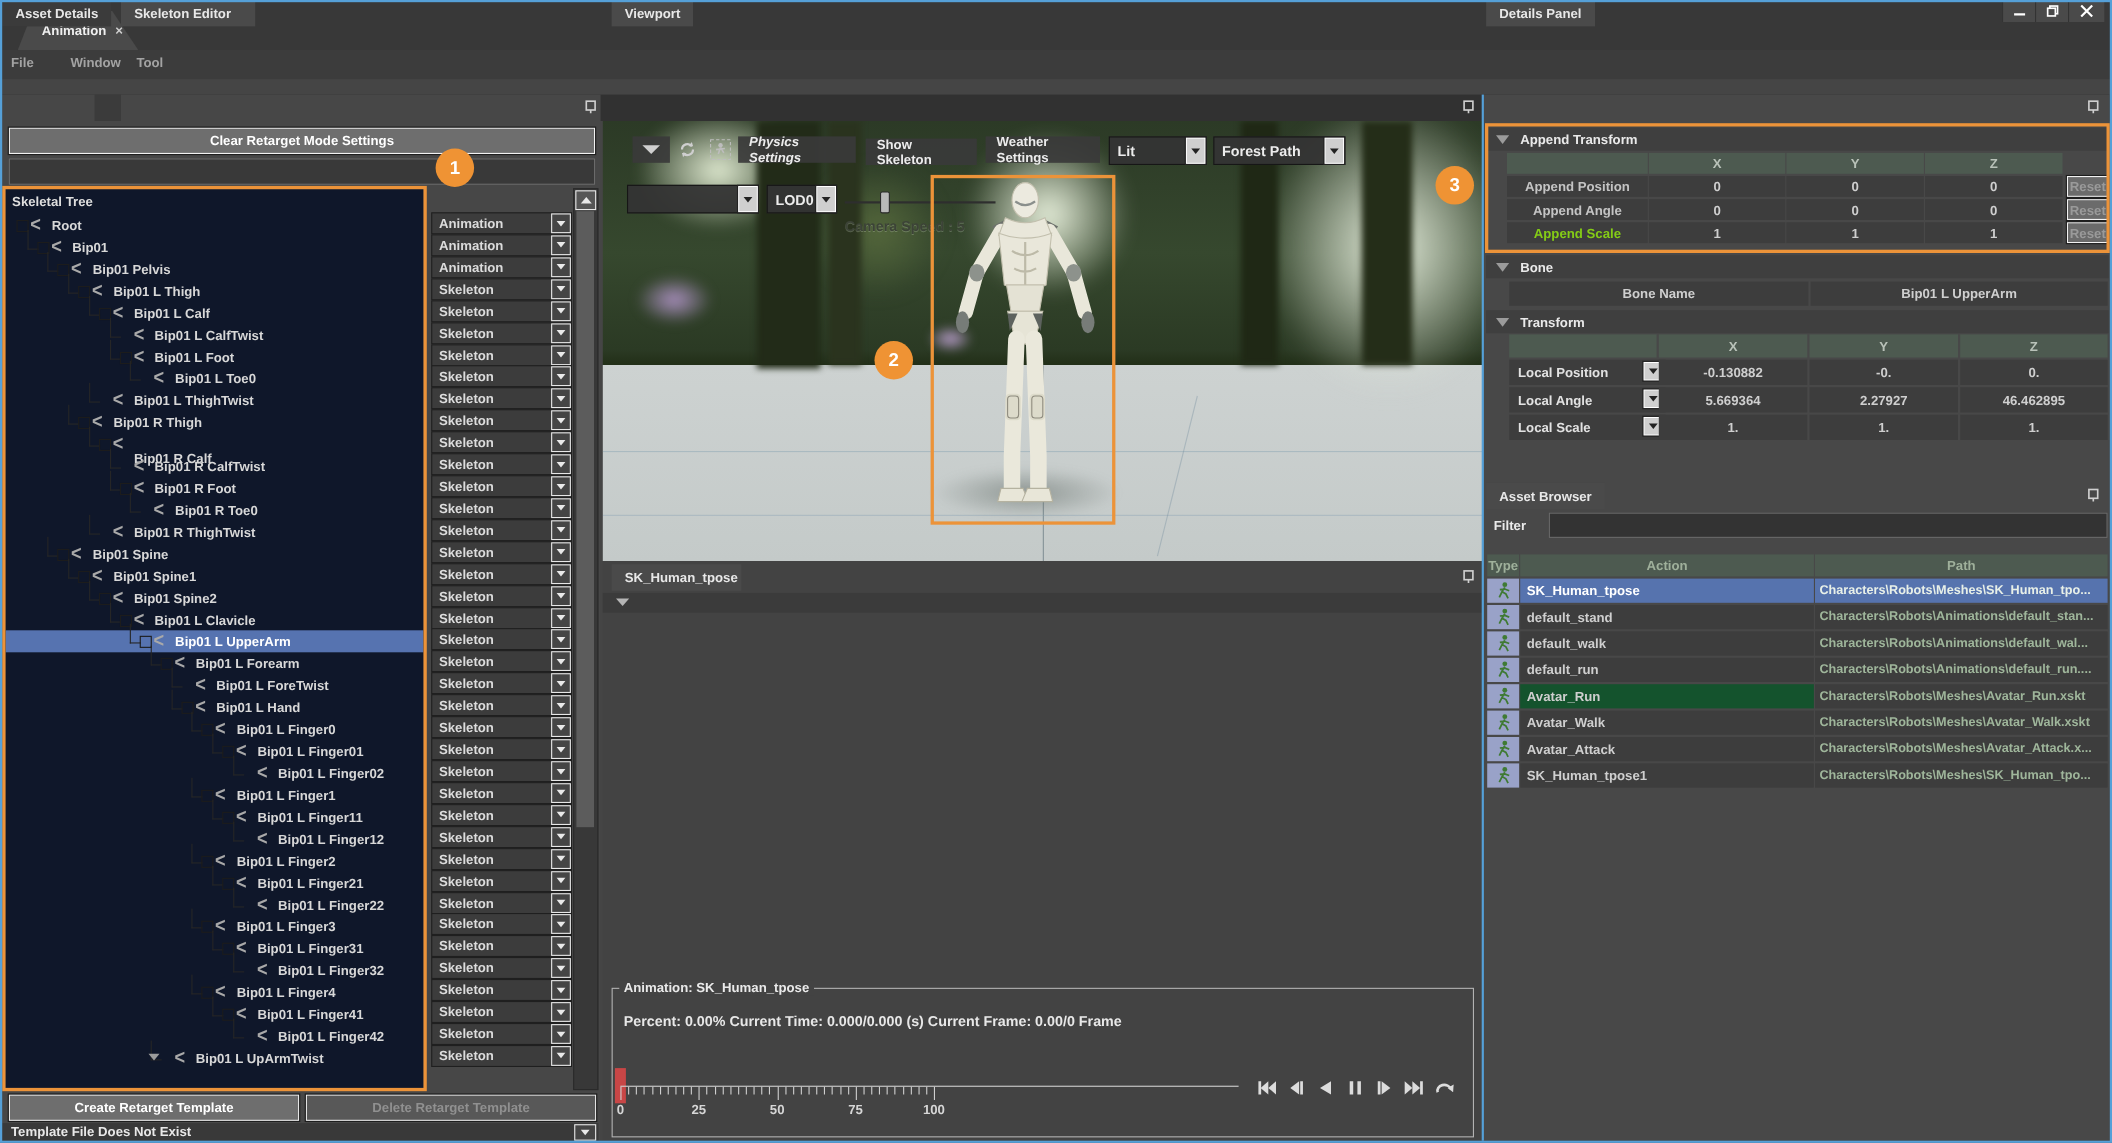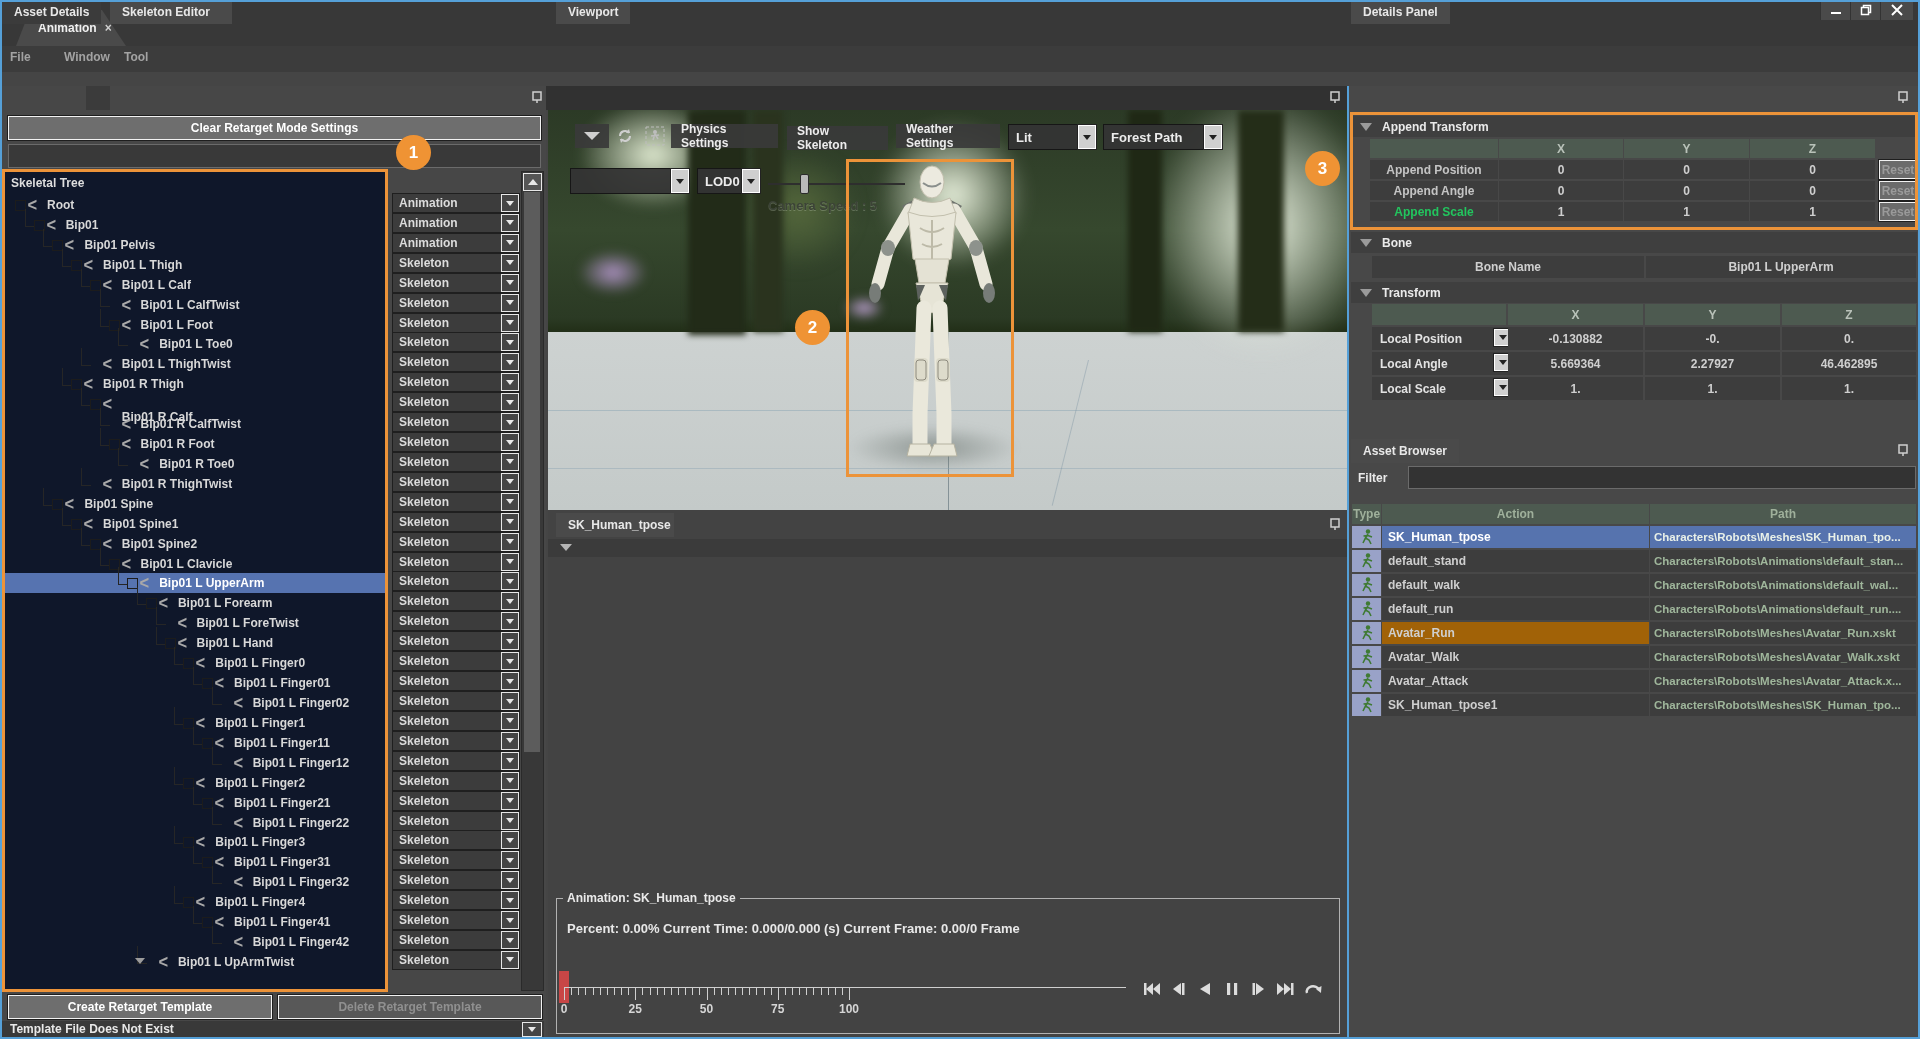--- a/index.html
+++ b/index.html
@@ -676,21 +676,21 @@
           <path d="M5 16 L4 12 L8 12 Z" fill="#cfcfcf"></path>
         </svg>
     </div>
     <div class="abs" style="left:94px;top:14px;width:26px;height:24px;display:flex;align-items:center;justify-content:center;">
       <svg width="20" height="20" viewBox="0 0 20 20">
           <rect x="1" y="1" width="18" height="18" fill="none" stroke="#bdbdbd" stroke-dasharray="3 2"></rect>
           <circle cx="10" cy="6" r="2" fill="#bdbdbd"></circle>
           <path d="M10 8 L8 14 M10 8 L13 13 M6 10 L14 9" stroke="#bdbdbd" stroke-width="1.5" fill="none"></path>
         </svg>
     </div>
-    <div class="chip" style="left:123px;top:14px;width:107px;">
+    <div class="chip" style="left:123px;top:14px;width:107px;font-style:italic;">
         <span>Physics Settings</span>
       </div>
     <div class="chip" style="left:239px;top:16px;width:101px;">
         <span>Show Skeleton</span>
       </div>
     <div class="chip" style="left:348px;top:14px;width:104px;">
         <span>Weather Settings</span>
       </div>
     <div class="vcombo" style="left:460px;top:14px;width:87px;">
       <span class="txt">Lit</span>
@@ -864,21 +864,21 @@
       <div class="cell" style="left: 1370px; top: 160px; width: 128px; height: 19px; color: rgb(196, 196, 196);">Append Position</div>
       <div class="cell" style="left: 1499px; top: 160px; width: 124px; height: 19px;">0</div>
       <div class="cell" style="left: 1624px; top: 160px; width: 125px; height: 19px;">0</div>
       <div class="cell" style="left: 1750px; top: 160px; width: 125px; height: 19px;">0</div>
       <div class="btn" style="left: 1879px; top: 160px; width: 36px; height: 17px; position: absolute; color: rgb(154, 154, 154); background: rgb(107, 107, 107); font-weight: bold; overflow: hidden;">Reset</div>
       <div class="cell" style="left: 1370px; top: 181px; width: 128px; height: 19px; color: rgb(196, 196, 196);">Append Angle</div>
       <div class="cell" style="left: 1499px; top: 181px; width: 124px; height: 19px;">0</div>
       <div class="cell" style="left: 1624px; top: 181px; width: 125px; height: 19px;">0</div>
       <div class="cell" style="left: 1750px; top: 181px; width: 125px; height: 19px;">0</div>
       <div class="btn" style="left: 1879px; top: 181px; width: 36px; height: 17px; position: absolute; color: rgb(154, 154, 154); background: rgb(107, 107, 107); font-weight: bold; overflow: hidden;">Reset</div>
-      <div class="cell" style="left: 1370px; top: 202px; width: 128px; height: 19px; color: #22c55e;">Append Scale</div>
+      <div class="cell" style="left: 1370px; top: 202px; width: 128px; height: 19px; color: #84cc16;">Append Scale</div>
       <div class="cell" style="left: 1499px; top: 202px; width: 124px; height: 19px;">1</div>
       <div class="cell" style="left: 1624px; top: 202px; width: 125px; height: 19px;">1</div>
       <div class="cell" style="left: 1750px; top: 202px; width: 125px; height: 19px;">1</div>
       <div class="btn" style="left: 1879px; top: 202px; width: 36px; height: 17px; position: absolute; color: rgb(154, 154, 154); background: rgb(107, 107, 107); font-weight: bold; overflow: hidden;">Reset</div>
     </div>
 
   <div class="sec-hdr" style="top:232px;">
     <div class="tri"></div>
     <span class="t">Bone</span>
   </div>
@@ -960,21 +960,21 @@
         </svg>
       </div>
       <div class="arow-cell" style="left: 1382px; top: 598px; width: 267px; height: 22px; background: rgb(61, 61, 61); color: rgb(207, 207, 207); padding-left: 6px; box-sizing: border-box;">default_run</div>
       <div class="arow-cell" style="left: 1650px; top: 598px; width: 266px; height: 22px; background: rgb(61, 61, 61); color: rgb(159, 182, 155); padding-left: 4px; box-sizing: border-box; font-size: 11.5px;">Characters\Robots\Animations\default_run....</div>
       <div class="arow-cell" style="left: 1352px; top: 622px; width: 29px; height: 22px; background: rgb(153, 162, 200); justify-content: center;">
         <svg width="16" height="18" viewBox="0 0 16 18">
           <circle cx="9" cy="3.5" r="2.2" fill="#3f7a33"></circle>
           <path d="M9 6 L6.5 10 L4 15 M6.5 10 L10 12 L12 16 M4.5 8 L9 7.5 L13 9" fill="none" stroke="#3f7a33" stroke-width="1.6"></path>
         </svg>
       </div>
-      <div class="arow-cell" style="left: 1382px; top: 622px; width: 267px; height: 22px; background: #a16207; color: rgb(207, 207, 207); padding-left: 6px; box-sizing: border-box;">Avatar_Run</div>
+      <div class="arow-cell" style="left: 1382px; top: 622px; width: 267px; height: 22px; background: #14532d; color: rgb(207, 207, 207); padding-left: 6px; box-sizing: border-box;">Avatar_Run</div>
       <div class="arow-cell" style="left: 1650px; top: 622px; width: 266px; height: 22px; background: rgb(61, 61, 61); color: rgb(159, 182, 155); padding-left: 4px; box-sizing: border-box; font-size: 11.5px;">Characters\Robots\Meshes\Avatar_Run.xskt</div>
       <div class="arow-cell" style="left: 1352px; top: 646px; width: 29px; height: 22px; background: rgb(153, 162, 200); justify-content: center;">
         <svg width="16" height="18" viewBox="0 0 16 18">
           <circle cx="9" cy="3.5" r="2.2" fill="#3f7a33"></circle>
           <path d="M9 6 L6.5 10 L4 15 M6.5 10 L10 12 L12 16 M4.5 8 L9 7.5 L13 9" fill="none" stroke="#3f7a33" stroke-width="1.6"></path>
         </svg>
       </div>
       <div class="arow-cell" style="left: 1382px; top: 646px; width: 267px; height: 22px; background: rgb(61, 61, 61); color: rgb(207, 207, 207); padding-left: 6px; box-sizing: border-box;">Avatar_Walk</div>
       <div class="arow-cell" style="left: 1650px; top: 646px; width: 266px; height: 22px; background: rgb(61, 61, 61); color: rgb(159, 182, 155); padding-left: 4px; box-sizing: border-box; font-size: 11.5px;">Characters\Robots\Meshes\Avatar_Walk.xskt</div>
       <div class="arow-cell" style="left: 1352px; top: 670px; width: 29px; height: 22px; background: rgb(153, 162, 200); justify-content: center;">

